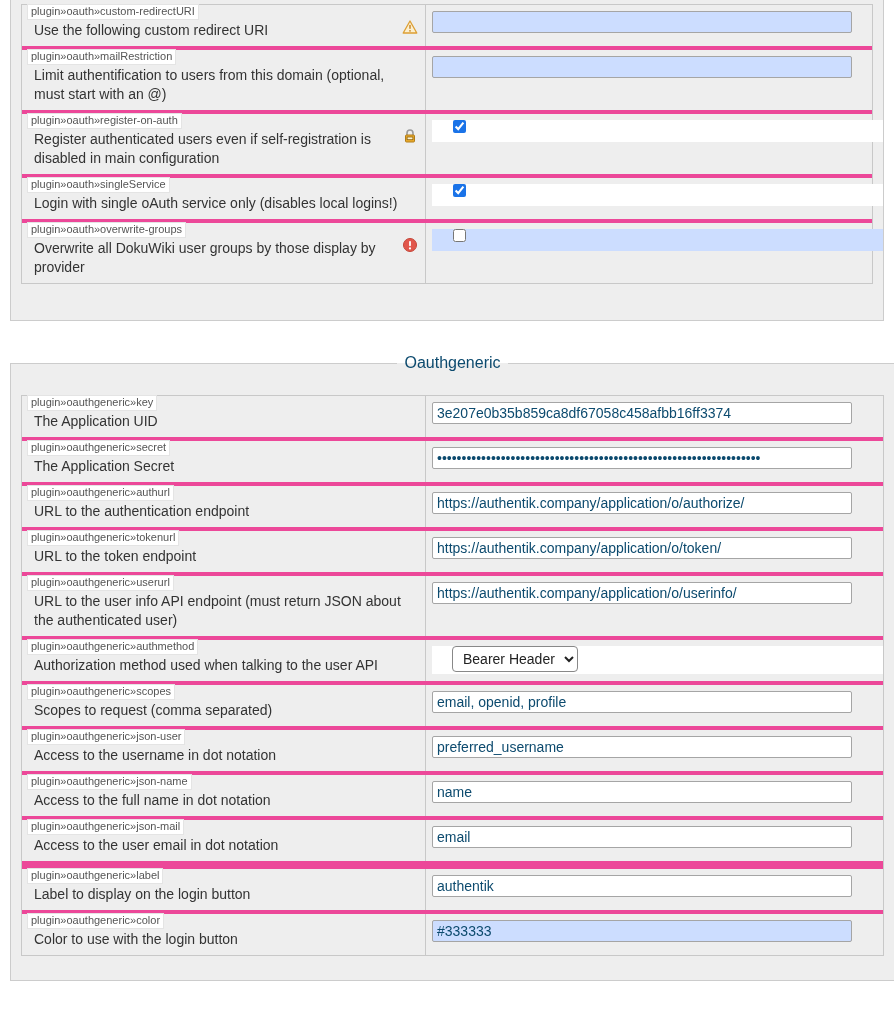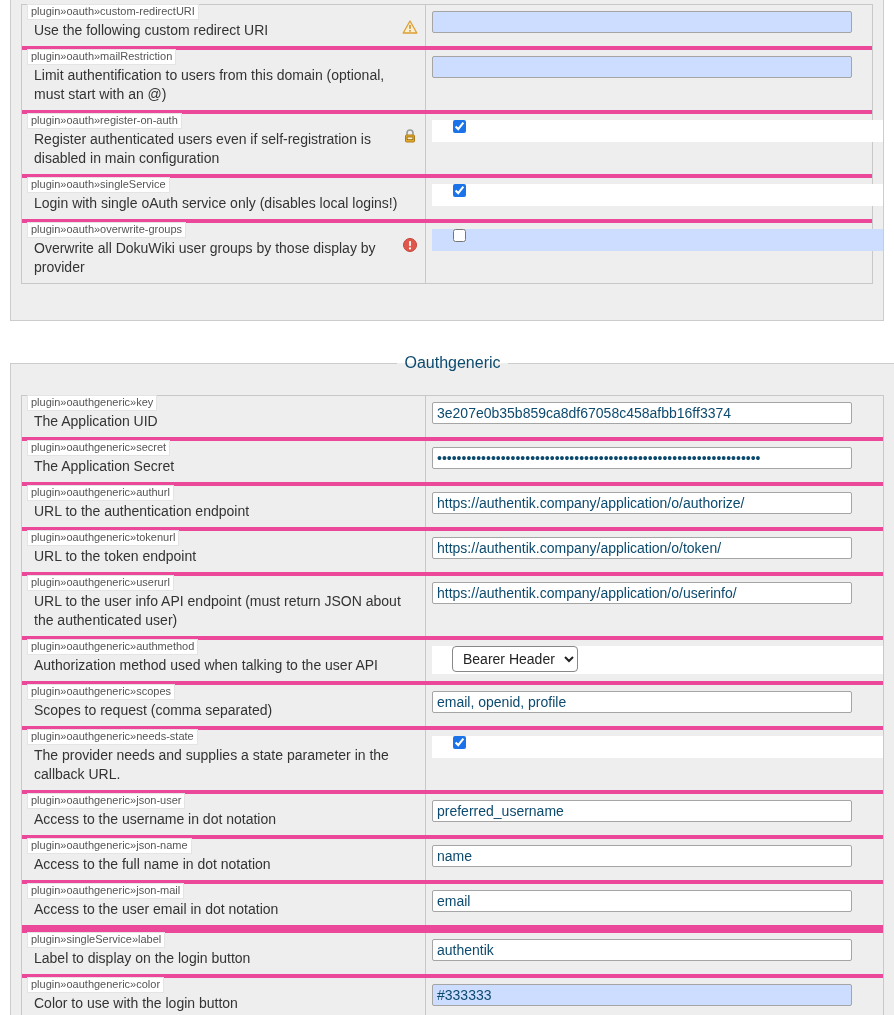--- a/index.html
+++ b/index.html
@@ -195,31 +195,20 @@
           <div class="cell-label">
             <span class="key-chip">plugin»oauthgeneric»scopes</span>
             <div class="prompt">Scopes to request (comma separated)</div>
           </div>
           <div class="cell-control">
             <input class="cfg-text" type="text" value="email, openid, profile" style="">
           </div>
         </div>
         <div class="row">
           <div class="cell-label">
-            <span class="key-chip">plugin»oauthgeneric»needs-state</span>
-            <div class="prompt">The provider needs and supplies a state parameter in the callback URL.</div>
-          </div>
-          <div class="cell-control">
-            <label class="strip">
-              <input type="checkbox" checked="" style="">
-            </label>
-          </div>
-        </div>
-        <div class="row">
-          <div class="cell-label">
             <span class="key-chip">plugin»oauthgeneric»json-user</span>
             <div class="prompt">Access to the username in dot notation</div>
           </div>
           <div class="cell-control">
             <input class="cfg-text" type="text" value="preferred_username" style="">
           </div>
         </div>
         <div class="row">
           <div class="cell-label">
             <span class="key-chip">plugin»oauthgeneric»json-name</span>
@@ -235,21 +224,21 @@
             <div class="prompt">Access to the user email in dot notation</div>
           </div>
           <div class="cell-control">
             <input class="cfg-text" type="text" value="email" style="">
           </div>
         </div>
         <div class="row">
         </div>
         <div class="row">
           <div class="cell-label">
-            <span class="key-chip">plugin»singleService»label</span>
+            <span class="key-chip">plugin»oauthgeneric»label</span>
             <div class="prompt">Label to display on the login button</div>
           </div>
           <div class="cell-control">
             <input class="cfg-text" type="text" value="authentik" style="">
           </div>
         </div>
         <div class="row">
           <div class="cell-label">
             <span class="key-chip">plugin»oauthgeneric»color</span>
             <div class="prompt">Color to use with the login button</div>

